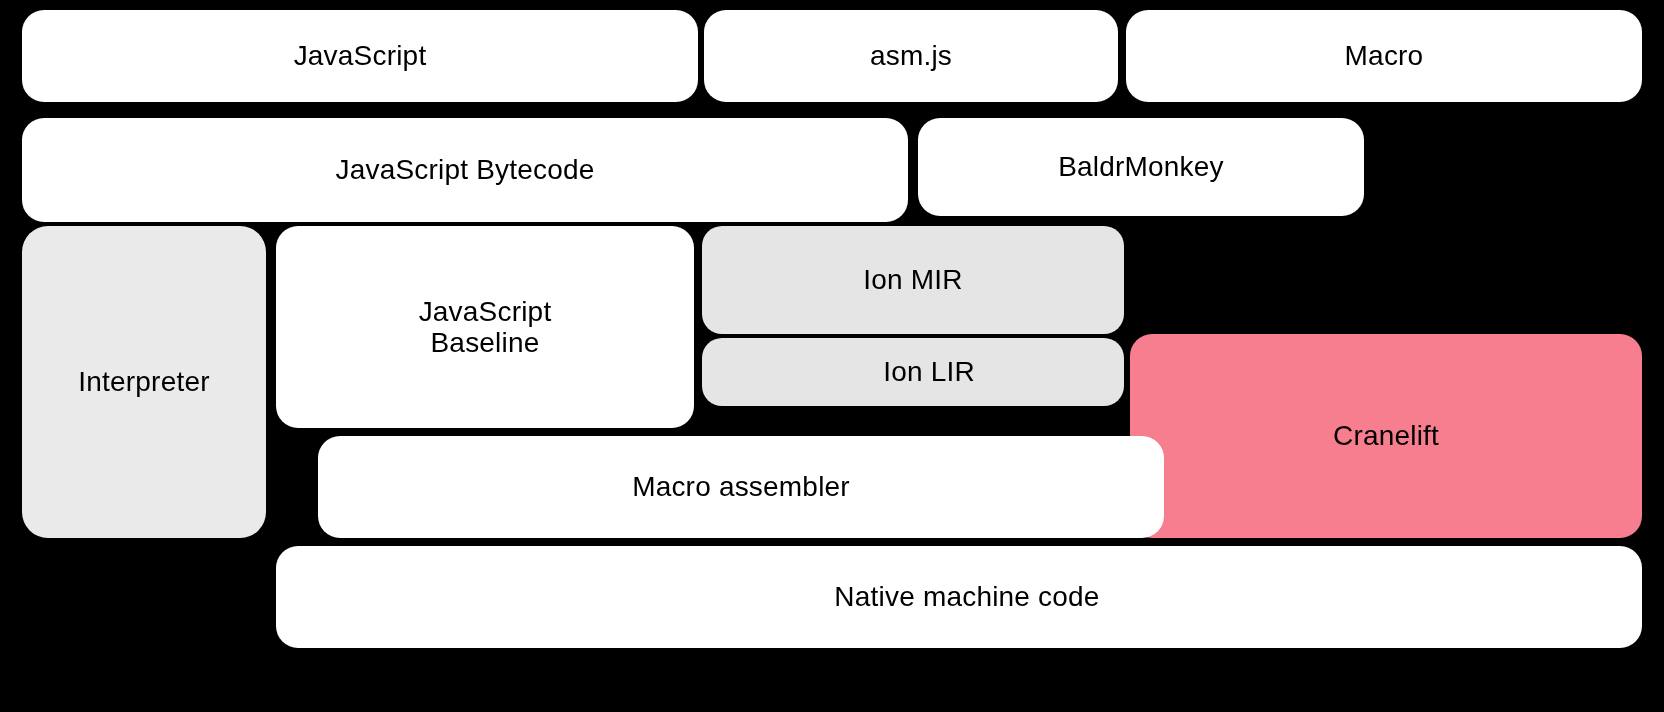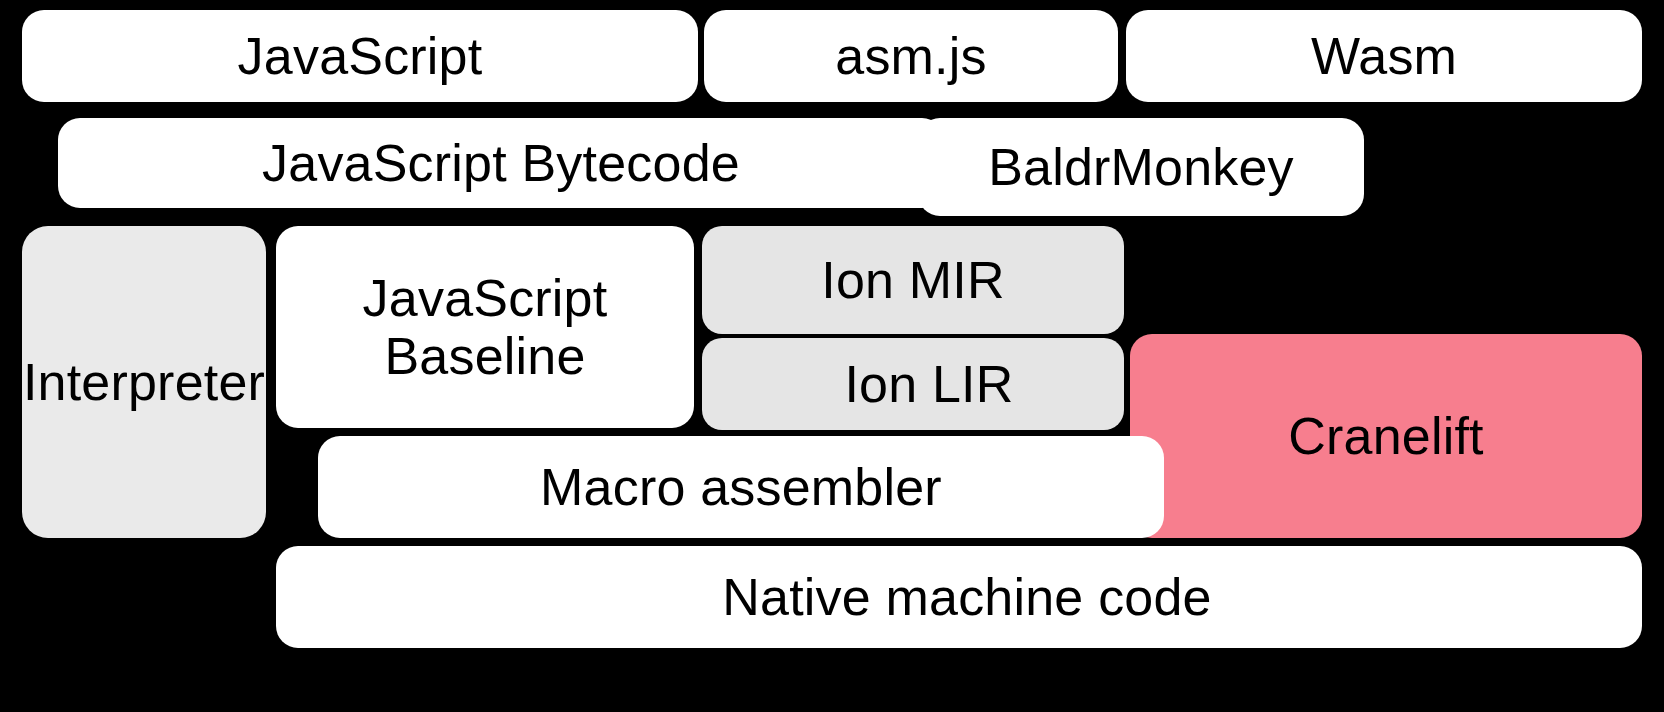--- a/index.html
+++ b/index.html
@@ -18,41 +18,41 @@
   .node {
     position: absolute;
     box-sizing: border-box;
     display: flex;
     align-items: center;
     justify-content: center;
     text-align: center;
     border-radius: 22px;
     background: #FFFFFF;
     color: #000000;
-    font-size: 52px;
+    font-size: 28px;
     font-weight: 400;
     line-height: 1.12;
     letter-spacing: 0.2px;
     white-space: pre-line;
     user-select: none;
   }
   .node.gray  { background: #EAEAEA; }
   .node.green { background: #e5e5e5; border-radius: 20px; }
   .node.pink  { background: #F77E8E; }
 </style>
 </head>
 <body>
 
 <div id="stage" style="background: rgb(0, 0, 0);">
     <div class="node" style="left: 22px; top: 10px; width: 676px; height: 92px;">JavaScript</div>
     <div class="node" style="left: 704px; top: 10px; width: 414px; height: 92px;">asm.js</div>
-    <div class="node" style="left: 1126px; top: 10px; width: 516px; height: 92px;">Wasm</div>
-    <div class="node" style="left: 22px; top: 118px; width: 886px; height: 90px; margin-left: 36px;">JavaScript Bytecode</div>
+    <div class="node" style="left: 1126px; top: 10px; width: 516px; height: 92px;">Macro</div>
+    <div class="node" style="left: 22px; top: 118px; width: 886px; height: 104px;">JavaScript Bytecode</div>
     <div class="node" style="left: 918px; top: 118px; width: 446px; height: 98px;">BaldrMonkey</div>
     <div class="node gray" style="left: 22px; top: 226px; width: 244px; height: 312px; border-radius: 26px;">Interpreter</div>
     <div class="node" style="left: 276px; top: 226px; width: 418px; height: 202px;">JavaScript
 Baseline</div>
     <div class="node green" style="left: 702px; top: 226px; width: 422px; height: 108px;">Ion MIR</div>
-    <div class="node green" style="left: 702px; top: 338px; width: 422px; height: 92px; padding-left: 32px;">Ion LIR</div>
+    <div class="node green" style="left: 702px; top: 338px; width: 422px; height: 68px; padding-left: 32px;">Ion LIR</div>
     <div class="node pink" style="left: 1130px; top: 334px; width: 512px; height: 204px; border-radius: 22px;">Cranelift</div>
     <div class="node" style="left: 276px; top: 436px; width: 846px; height: 102px; margin-left: 42px;">Macro assembler</div>
     <div class="node" style="left: 276px; top: 546px; width: 1366px; height: 102px; padding-left: 16px;">Native machine code</div>
   </div>
 
 </body></html>

